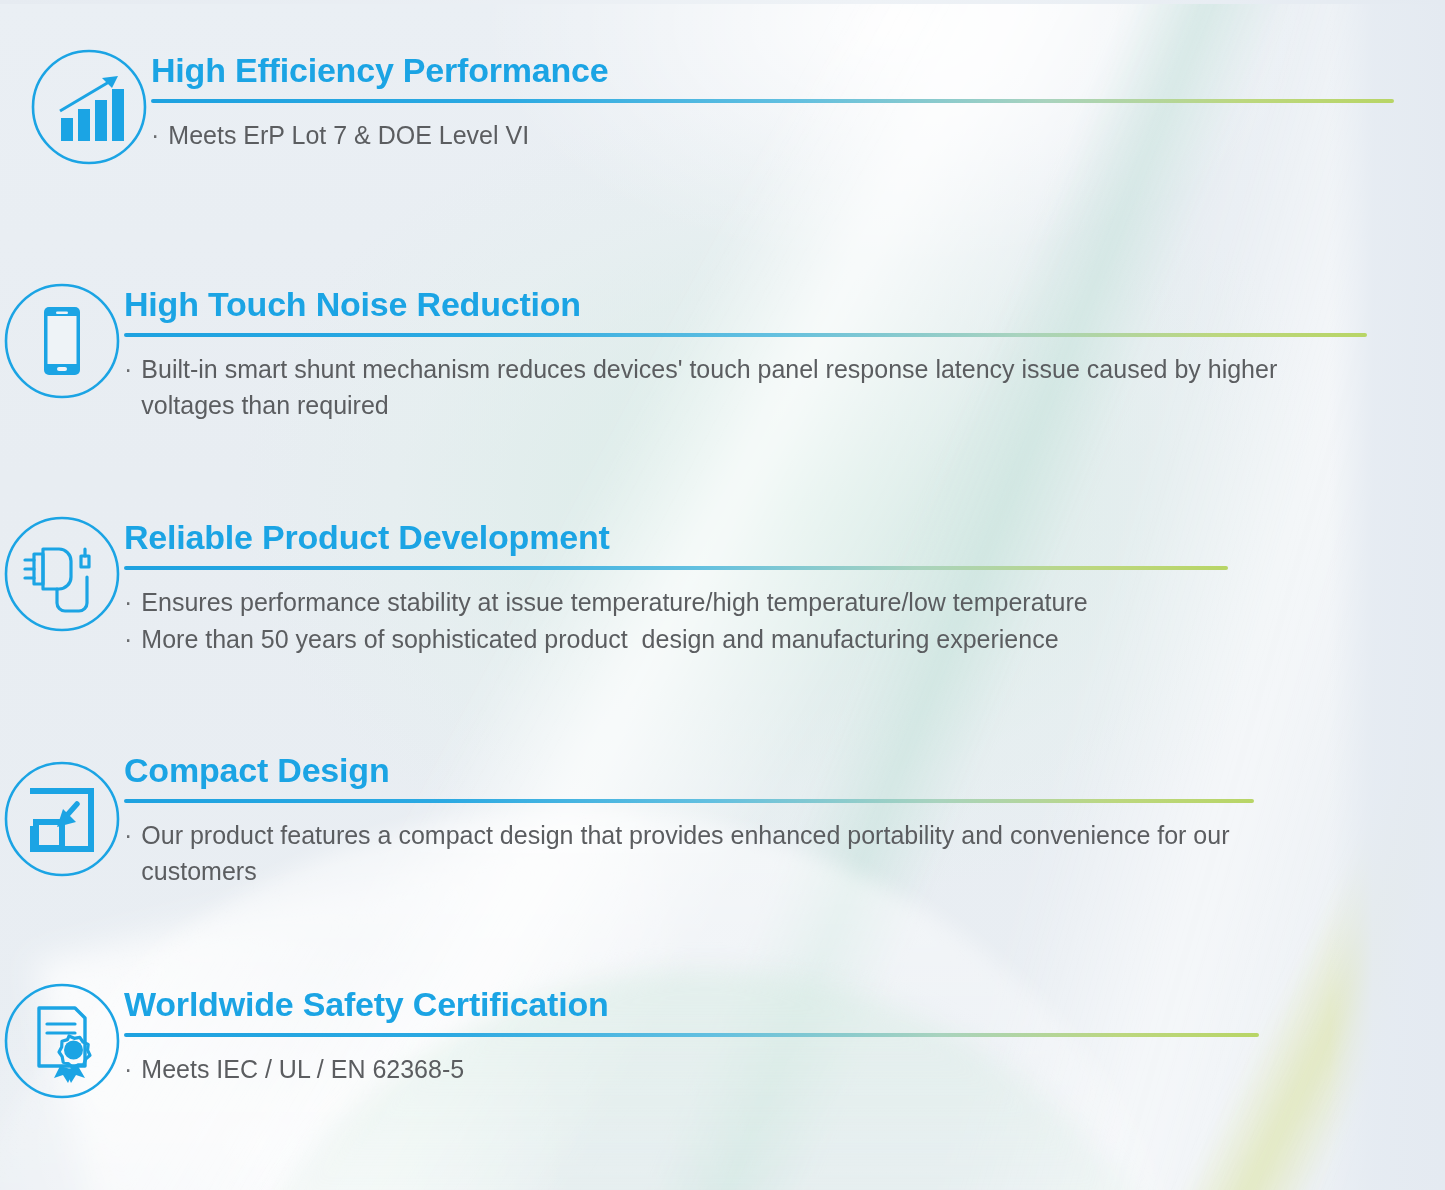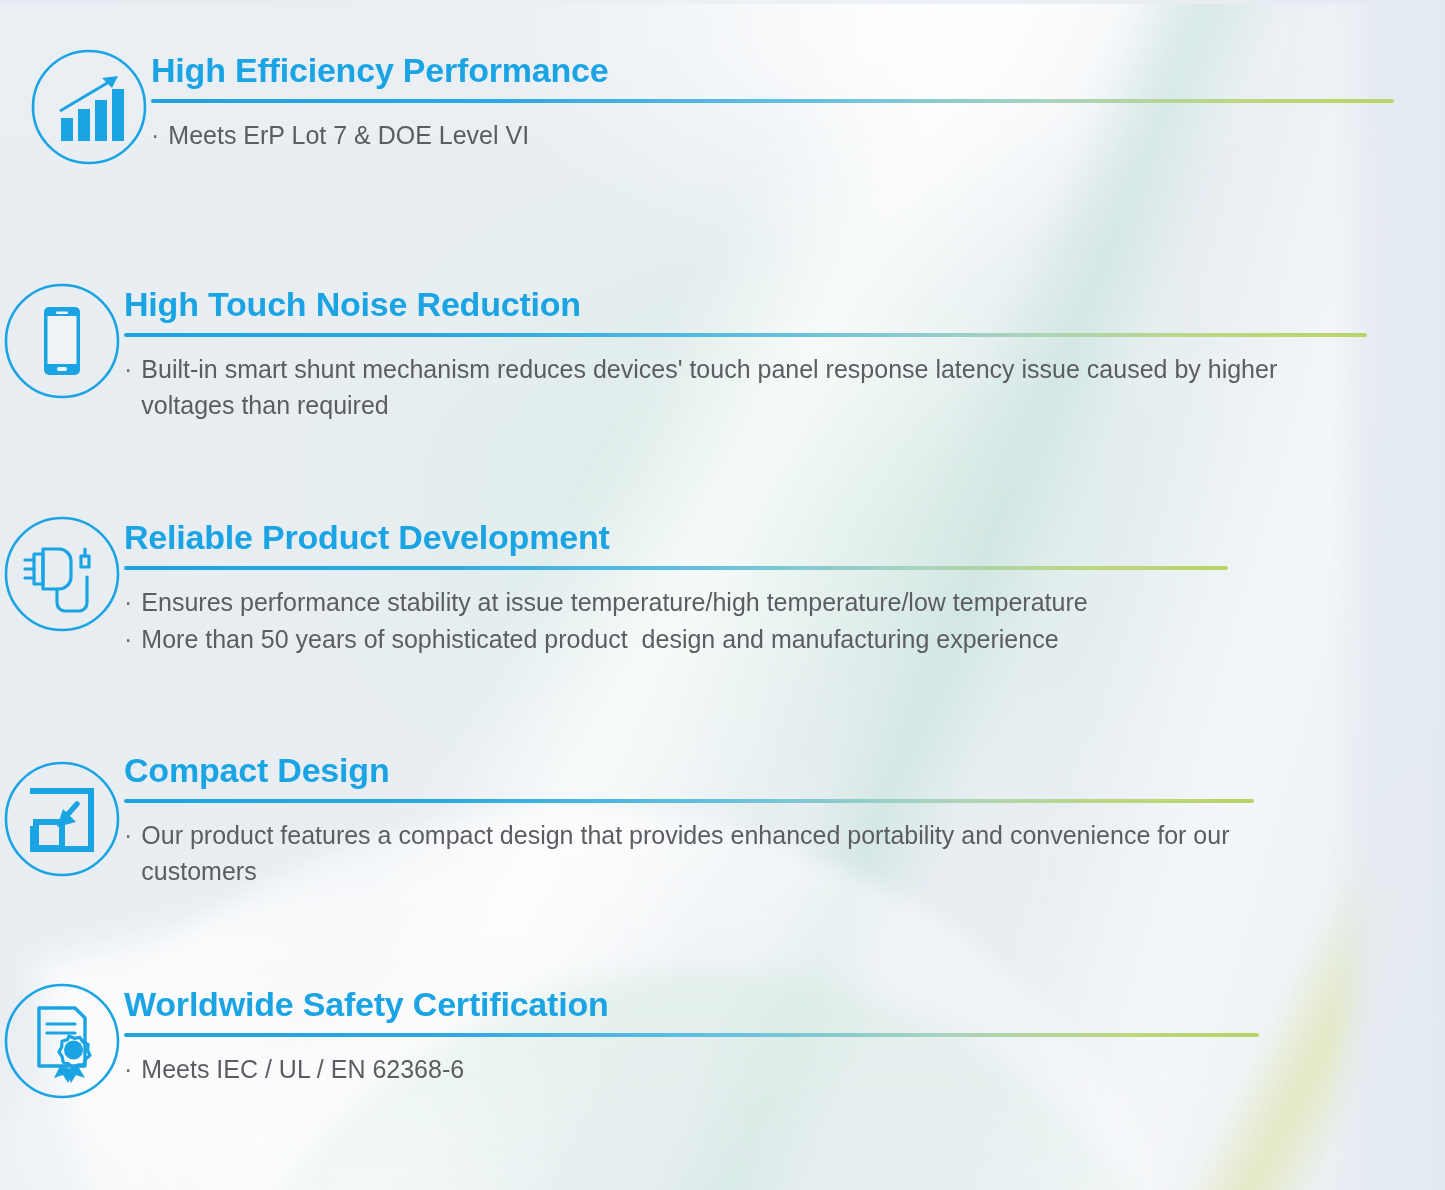--- a/index.html
+++ b/index.html
@@ -308,20 +308,20 @@
           <path d="M66 54 l5.2 2.3 l5.6 -1 l3.2 4.7 l5.2 2.4 l-0.6 5.7 l2.4 5.2 l-4.3 3.8 l-2 5.4 l-5.7 0.4 l-5 2.8 l-4.3 -3.8 l-5.5 -1.6 l-1 -5.6 l-3.2 -4.7 l2.7 -5.1 l0.3 -5.7 l5.5 -1.6 z" fill="none" stroke="#1ba4e4" stroke-width="3.2" stroke-linejoin="round"></path>
           <circle cx="70.5" cy="68" r="9.5" fill="#1ba4e4"></circle>
         </svg>
       </div>
       <div class="feature-body">
         <div class="feature-title">Worldwide Safety Certification</div>
         <div class="divider"></div>
         <ul class="bullet-list">
           <li class="bullet">
             <span class="bullet-dot">·</span>
-            <span class="bullet-text">Meets IEC / UL / EN 62368-6</span>
+            <span class="bullet-text">Meets IEC / UL / EN 62368-5</span>
           </li>
         </ul>
       </div>
     </div>
 
   </div>
 </div>
 
 </body></html>

